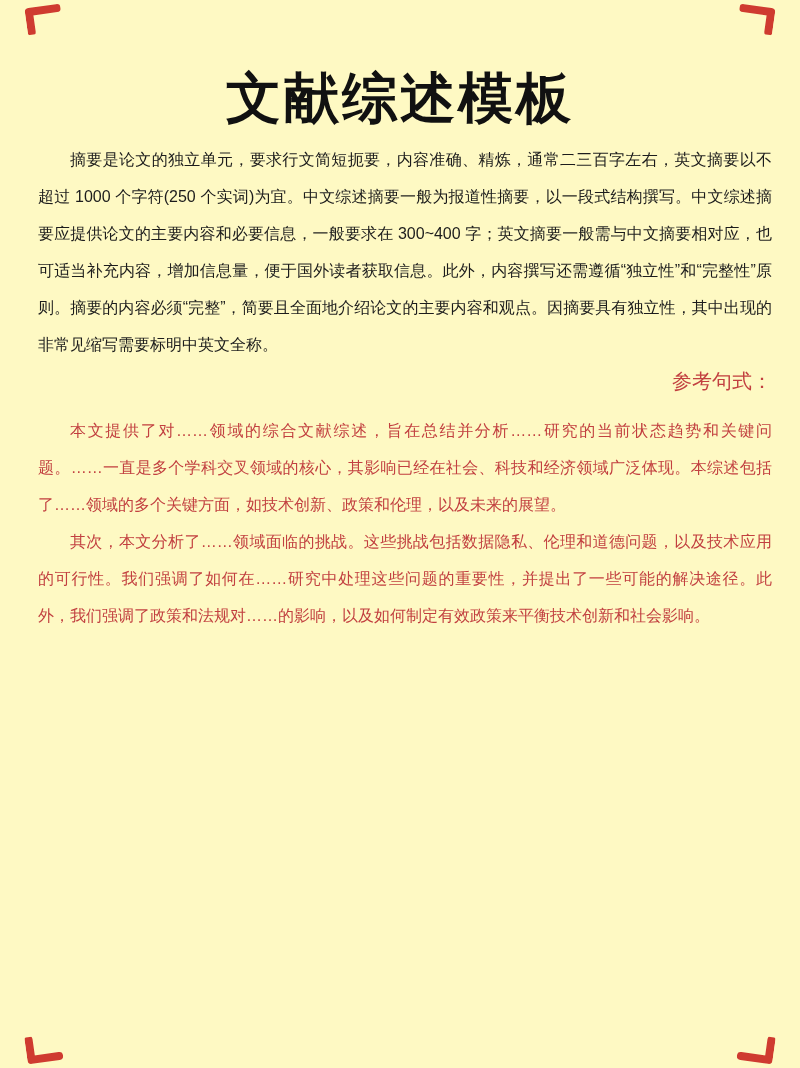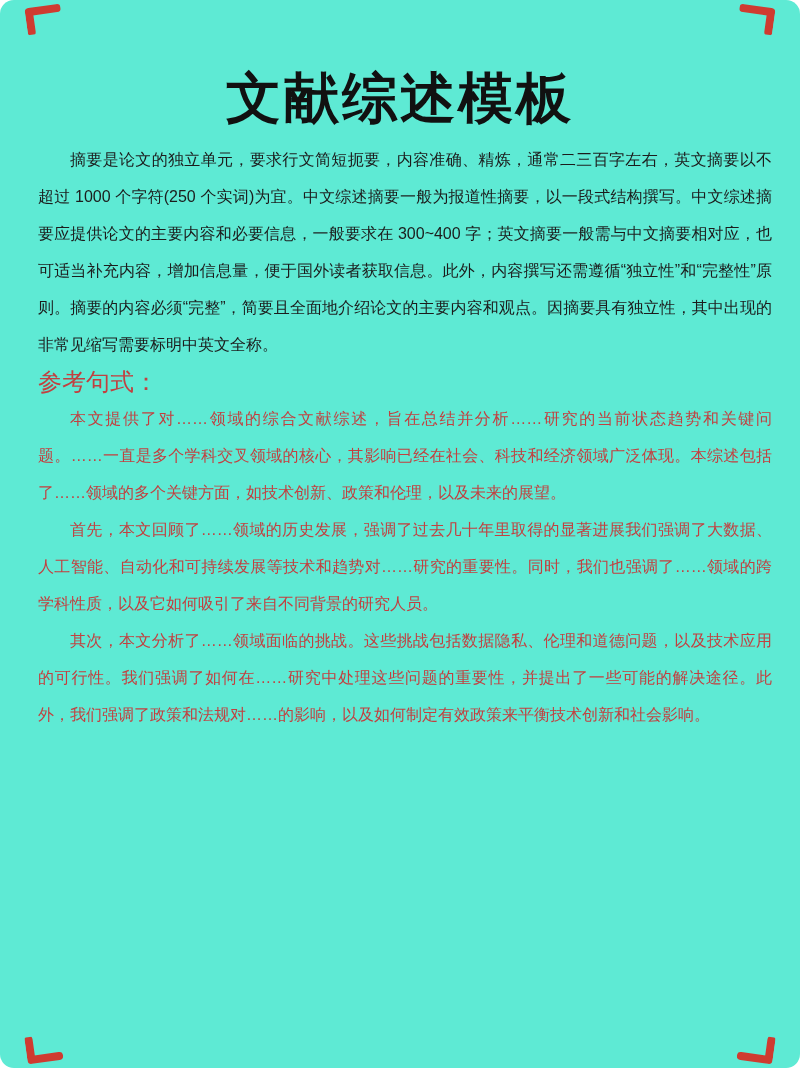--- a/index.html
+++ b/index.html
@@ -1,24 +1,23 @@
 <!DOCTYPE html>
 <html><head>
 <meta charset="utf-8">
 <style>
   html,body{margin:0;padding:0;background:#ffffff;}
   .page{
     position:relative;
     width:800px;
     height:1068px;
     margin:0 auto;
-    background:#5eead4;
+    background:#fef9c3;
     overflow:hidden;
     font-family:"Liberation Sans","DejaVu Sans",sans-serif;
-    border-radius:14px;
   }
   .page-title{
     margin:0;
     padding-top:64px;
     text-align:center;
     font-size:55px;
     line-height:1.25;
     font-weight:bold;
     color:#111111;
     letter-spacing:3px;
@@ -36,24 +35,25 @@
     font-size:16px;
     line-height:37px;
     text-align:justify;
     overflow-wrap:break-word;
   }
   .indent{text-indent:2em;}
   .black{color:#1c1c1c;}
   .red{color:#c24040;}
   .abstract{margin-top:8px;}
   .ref-label{
-    margin:0 28px 0 38px;
-    font-size:24px;
+    margin:0 28px 12px 38px;
+    font-size:20px;
     line-height:37px;
     color:#c24040;
+    text-align:right;
   }
   .corner{
     position:absolute;
     width:36px;
     height:28px;
   }
   .corner svg{display:block;width:100%;height:100%;}
   .corner.tl{left:26px;top:5px;transform:rotate(-8deg);}
   .corner.tr{right:26px;top:5px;transform:scaleX(-1) rotate(-8deg);}
   .corner.bl{left:26px;bottom:5px;transform:scaleY(-1) rotate(8deg);}
@@ -87,17 +87,16 @@
 
   <h1 class="page-title">文献综述模板</h1>
 
 
   <p class="body-par black indent abstract">摘要是论文的独立单元，要求行文简短扼要，内容准确、精炼，通常二三百字左右，英文摘要以不超过 1000 个字符(250 个实词)为宜。中文综述摘要一般为报道性摘要，以一段式结构撰写。中文综述摘要应提供论文的主要内容和必要信息，一般要求在 300~400 字；英文摘要一般需与中文摘要相对应，也可适当补充内容，增加信息量，便于国外读者获取信息。此外，内容撰写还需遵循“独立性”和“完整性”原则。摘要的内容必须“完整”，简要且全面地介绍论文的主要内容和观点。因摘要具有独立性，其中出现的非常见缩写需要标明中英文全称。</p>
 
   <p class="ref-label">参考句式：</p>
 
   <p class="body-par red indent">本文提供了对……领域的综合文献综述，旨在总结并分析……研究的当前状态趋势和关键问题。……一直是多个学科交叉领域的核心，其影响已经在社会、科技和经济领域广泛体现。本综述包括了……领域的多个关键方面，如技术创新、政策和伦理，以及未来的展望。</p>
 
-  <p class="body-par red indent">首先，本文回顾了……领域的历史发展，强调了过去几十年里取得的显著进展我们强调了大数据、人工智能、自动化和可持续发展等技术和趋势对……研究的重要性。同时，我们也强调了……领域的跨学科性质，以及它如何吸引了来自不同背景的研究人员。</p>
 
   <p class="body-par red indent">其次，本文分析了……领域面临的挑战。这些挑战包括数据隐私、伦理和道德问题，以及技术应用的可行性。我们强调了如何在……研究中处理这些问题的重要性，并提出了一些可能的解决途径。此外，我们强调了政策和法规对……的影响，以及如何制定有效政策来平衡技术创新和社会影响。</p>
 
 </div>
 
 </body></html>

